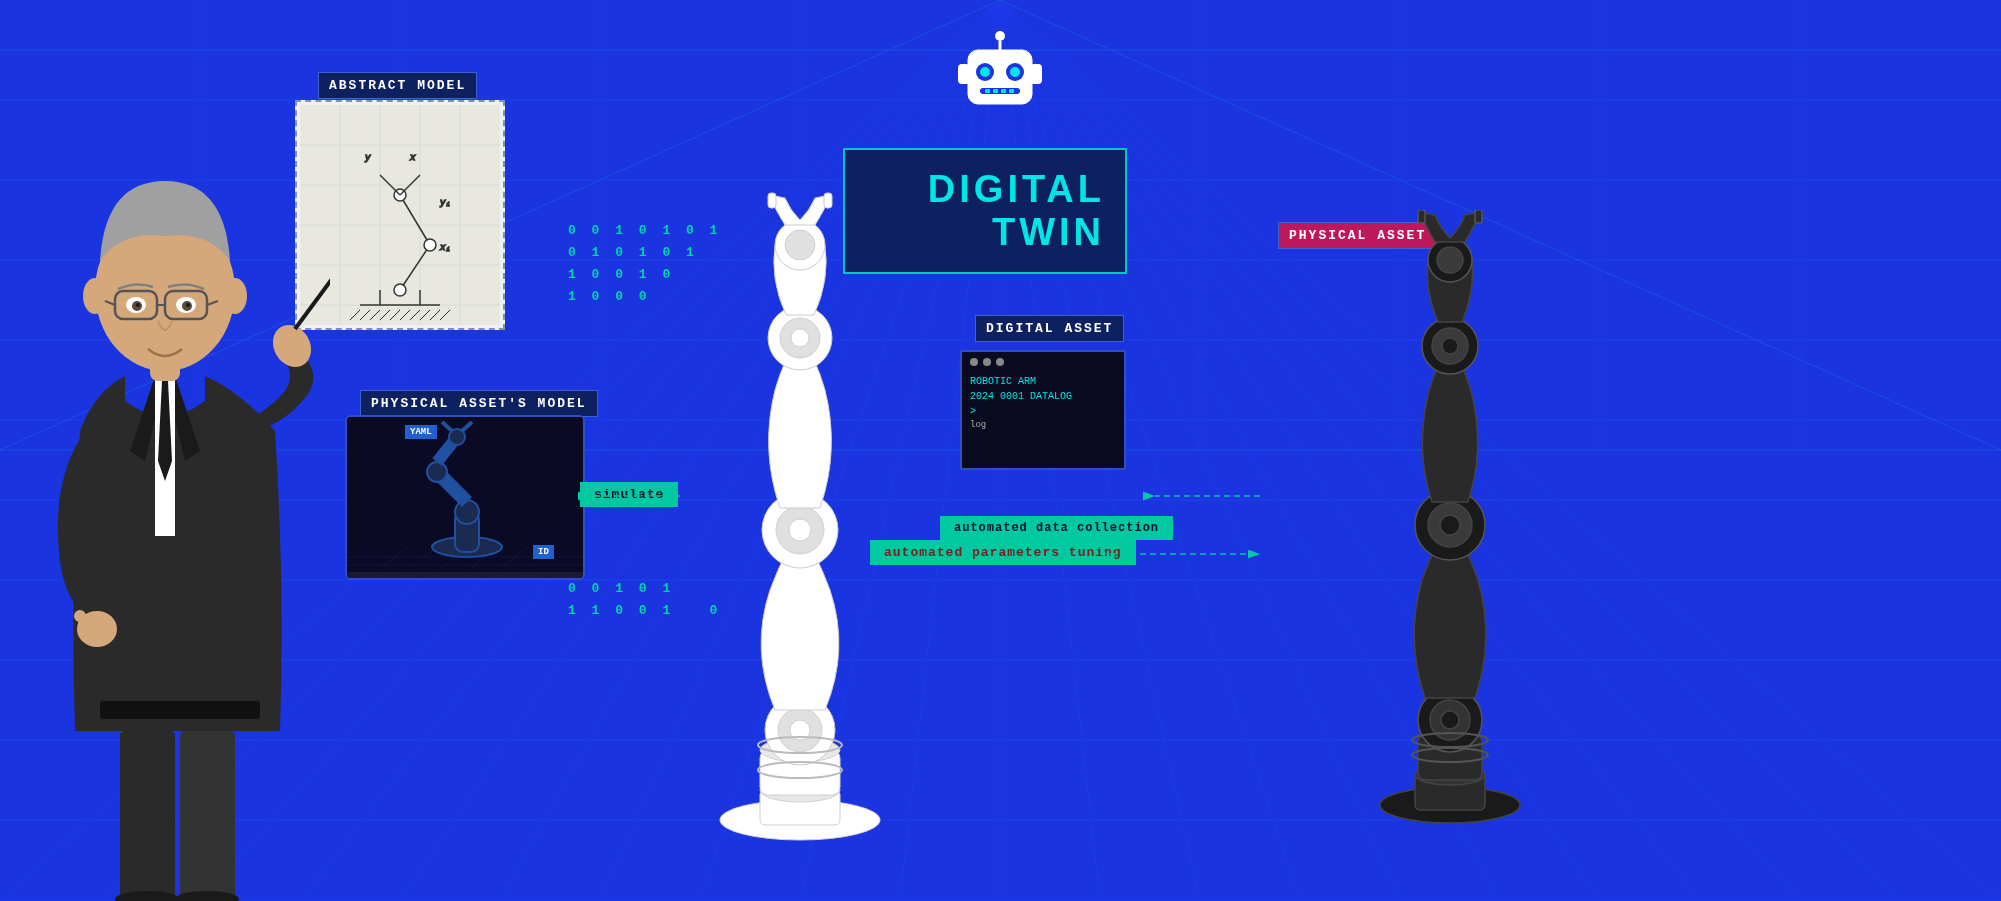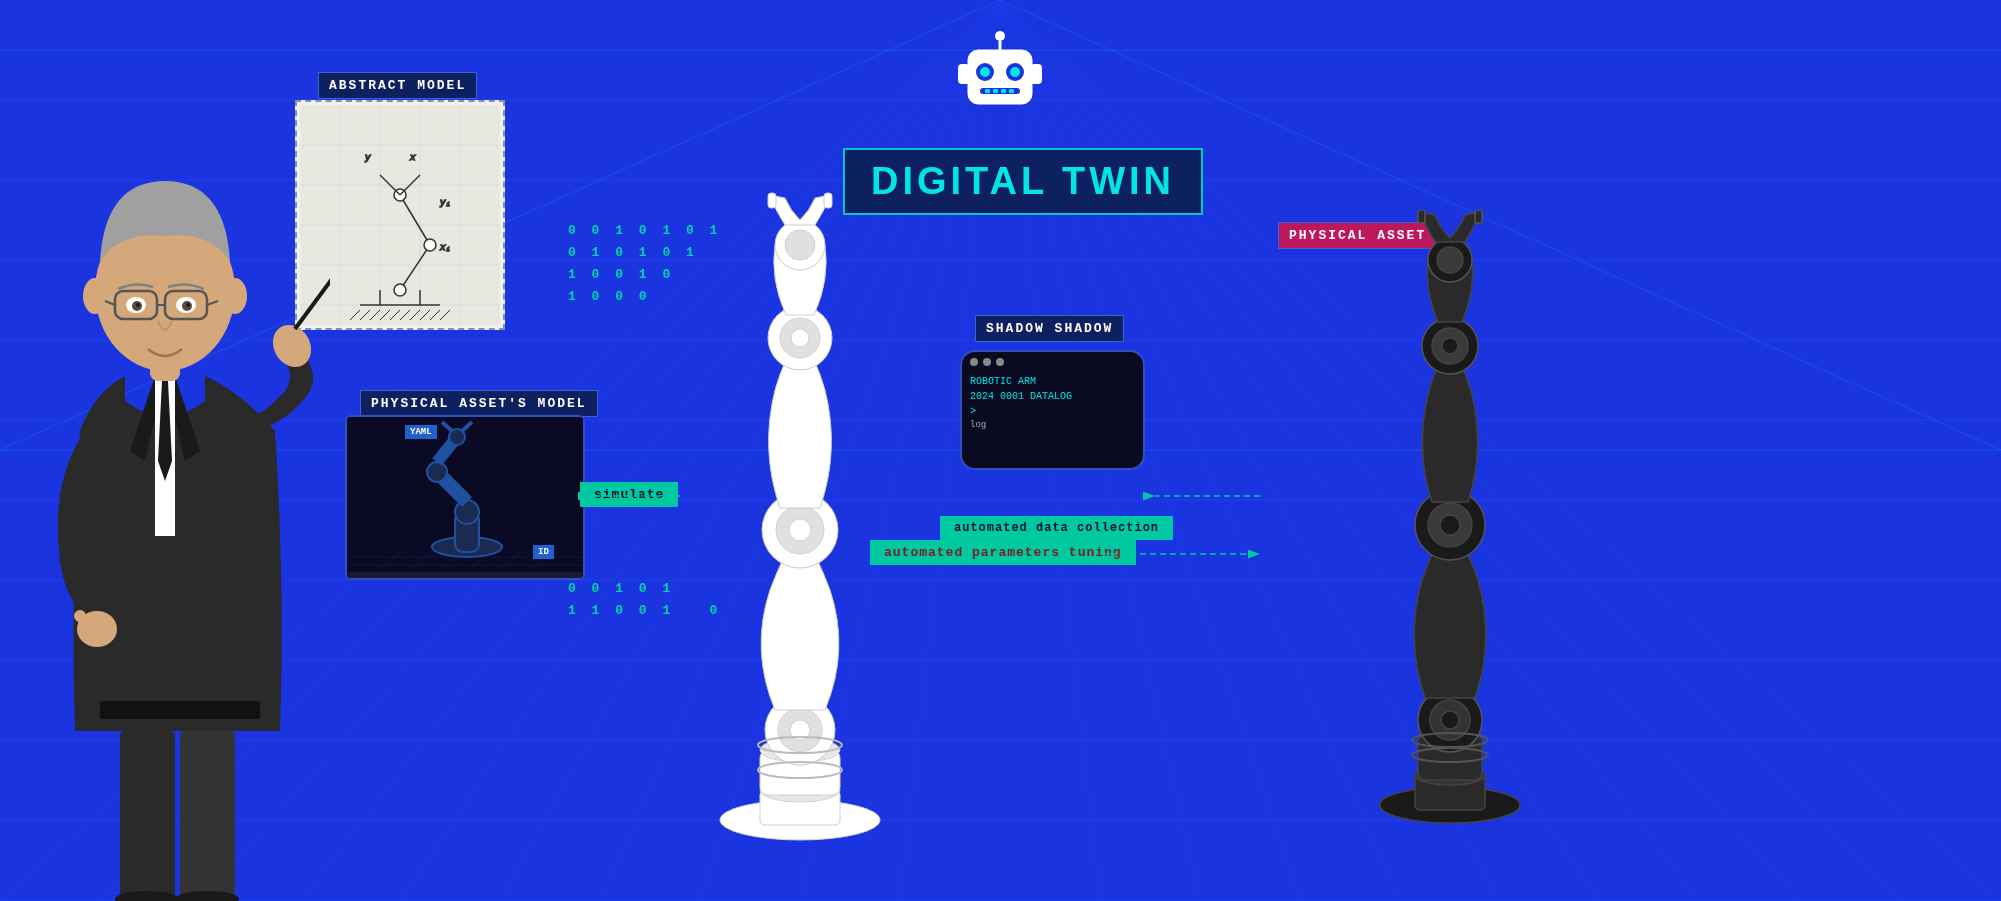--- a/index.html
+++ b/index.html
@@ -26,25 +26,25 @@
       top: 0; left: 0;
       width: 100%; height: 100%;
       z-index: 2;
     }
 
     
     .dt-banner {
       position: absolute;
       top: 148px;
       left: 843px;
-      width: 360px;
+      width: 284px;
       background: #0d2060;
       border: 2px solid #00c8c8;
-      padding: 10px 20px;
-      text-align: center;
+      padding: 18px 20px;
+      text-align: right;
     }
     .dt-banner-text {
       color: #00e5e5;
       font-size: 38px;
       font-weight: 900;
       letter-spacing: 4px;
       font-family: 'Arial Black', Arial, sans-serif;
     }
 
     
@@ -137,25 +137,25 @@
       letter-spacing: 2px;
       padding: 5px 10px;
       border: 1px solid #4060d0;
     }
 
     
     .terminal-box {
       position: absolute;
       top: 350px;
       left: 960px;
-      width: 185px;
+      width: 166px;
       height: 120px;
       background: #0a0a20;
       border: 2px solid #3050c0;
-      border-radius: 15px;
+      border-radius: 3px;
     }
     .terminal-dots {
       display: flex;
       gap: 5px;
       padding: 6px 8px 4px;
     }
     .terminal-dot {
       width: 8px; height: 8px;
       border-radius: 50%;
       background: #888;
@@ -505,21 +505,21 @@
 
   <div class="id-tag">
     <span>ID</span>
   </div>
 
   <div class="label-physical-asset">
     <span>PHYSICAL ASSET</span>
   </div>
 
   <div class="label-digital-shadow">
-    <span>SHADOW SHADOW</span>
+    <span>DIGITAL ASSET</span>
   </div>
 
   <div class="terminal-box">
     <div class="terminal-dots">
       <div class="terminal-dot"></div>
       <div class="terminal-dot"></div>
       <div class="terminal-dot"></div>
     </div>
     <div class="terminal-content">
       <div>ROBOTIC ARM</div>

